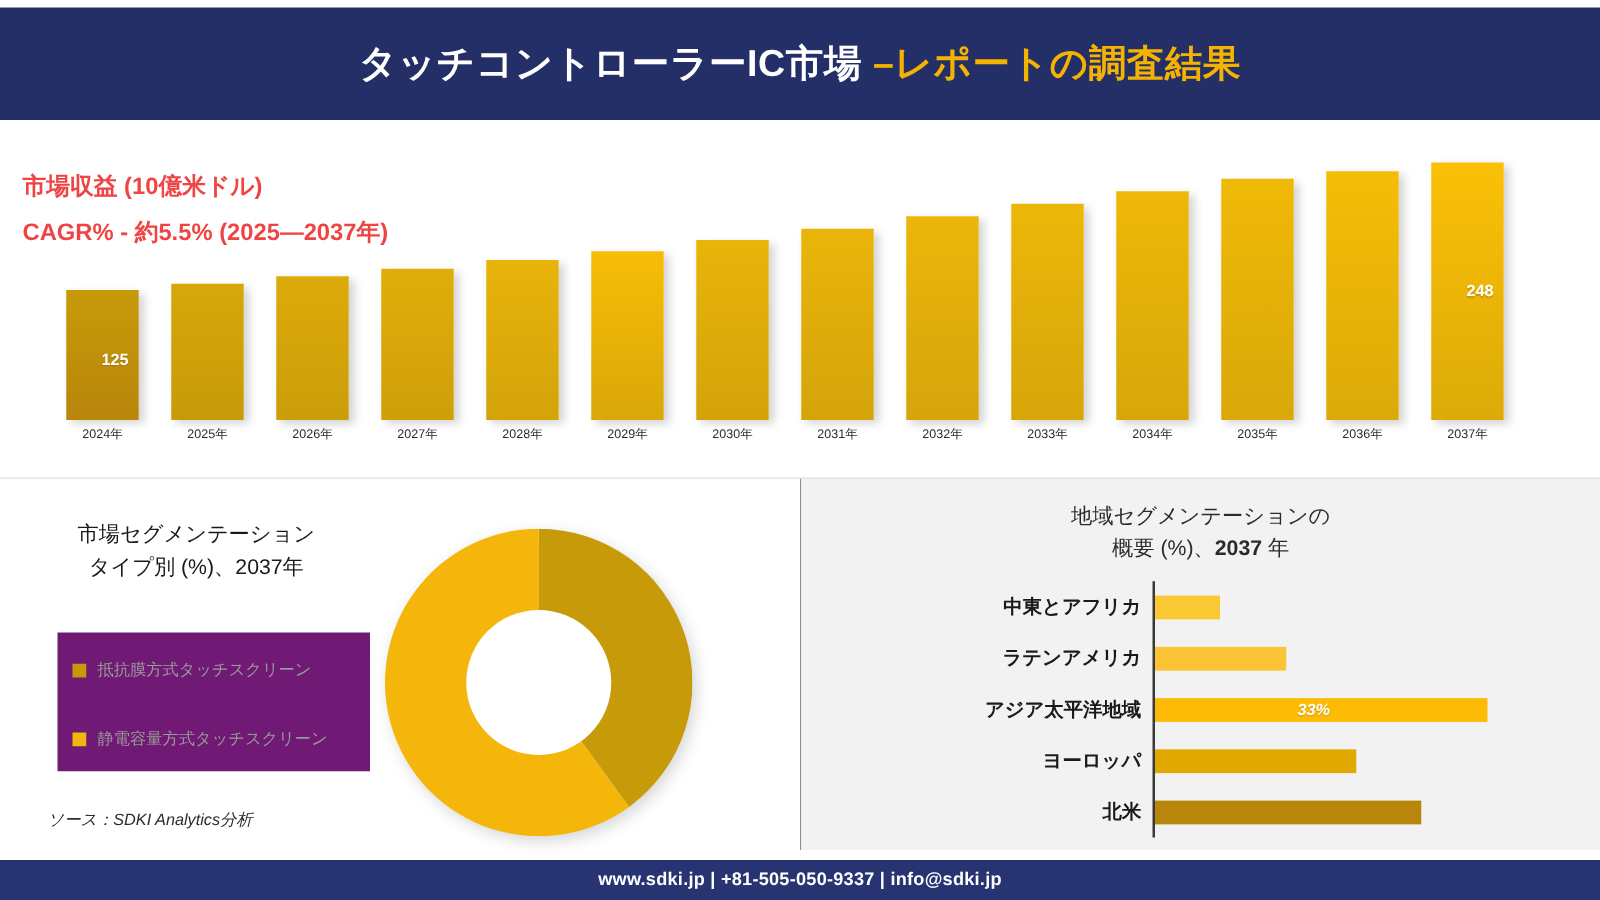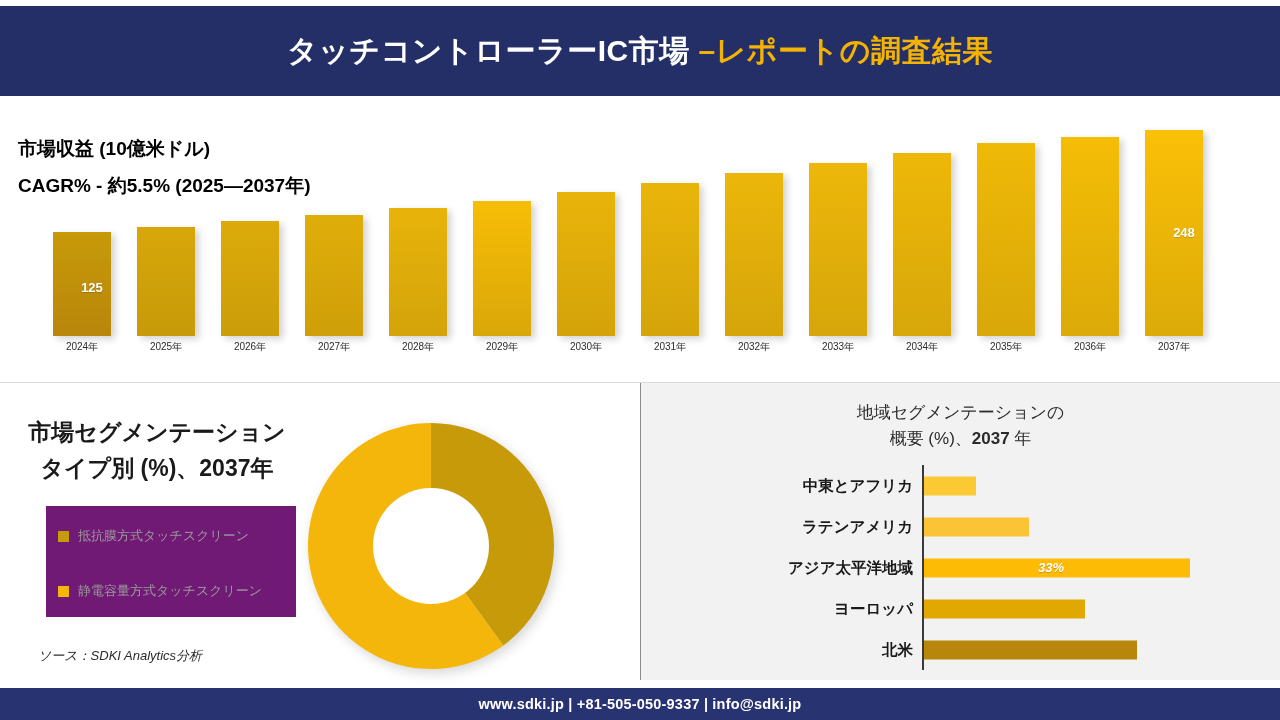--- a/index.html
+++ b/index.html
@@ -40,21 +40,21 @@
     left: 0; top: 96px;
     width: 1280px; height: 286px;
     background: #ffffff;
     border-bottom: 1px solid #d9d9d9;
   }
   .metric-line {
     position: absolute;
     left: 18px;
     font-size: 19px;
     font-weight: bold;
-    color: #000000;
+    color: #ef4444;
     white-space: nowrap;
   }
   .metric-revenue { top: 40px; }
   .metric-cagr { top: 77px; }
 
   .bar-chart {
     position: absolute;
     left: 40px; top: 20px;
     width: 1200px; height: 250px;
   }
@@ -103,22 +103,22 @@
     left: 0; top: 383px;
     width: 640px; height: 297px;
     background: #ffffff;
     border-right: 1px solid #8c8c8c;
   }
   .seg-title {
     position: absolute;
     left: 26px; top: 32px;
     width: 262px;
     text-align: center;
-    font-size: 23px;
-    font-weight: bold;
+    font-size: 17px;
+    font-weight: normal;
     color: #1a1a1a;
     line-height: 1.55;
   }
   .seg-legend {
     position: absolute;
     left: 46px; top: 123px;
     width: 250px; height: 111px;
     background: #701a75;
   }
   .legend-row {

